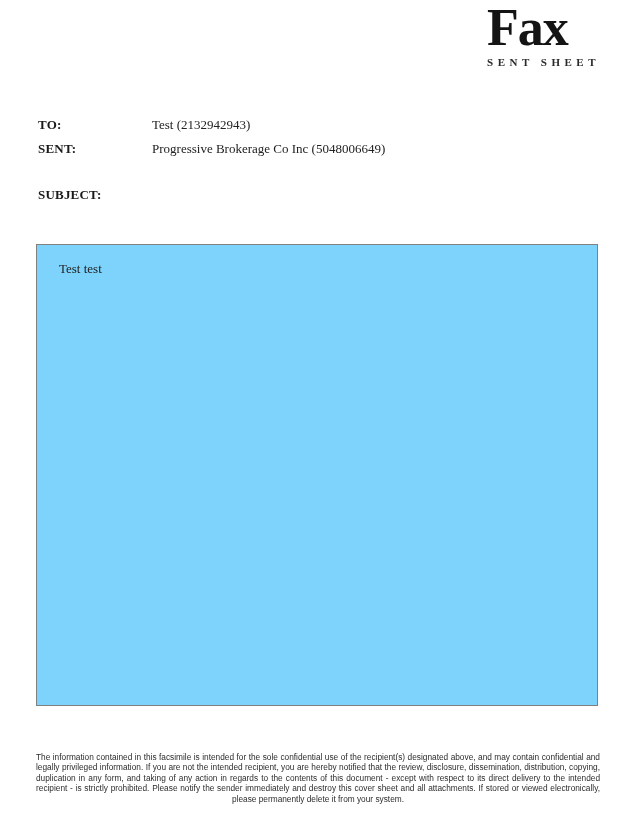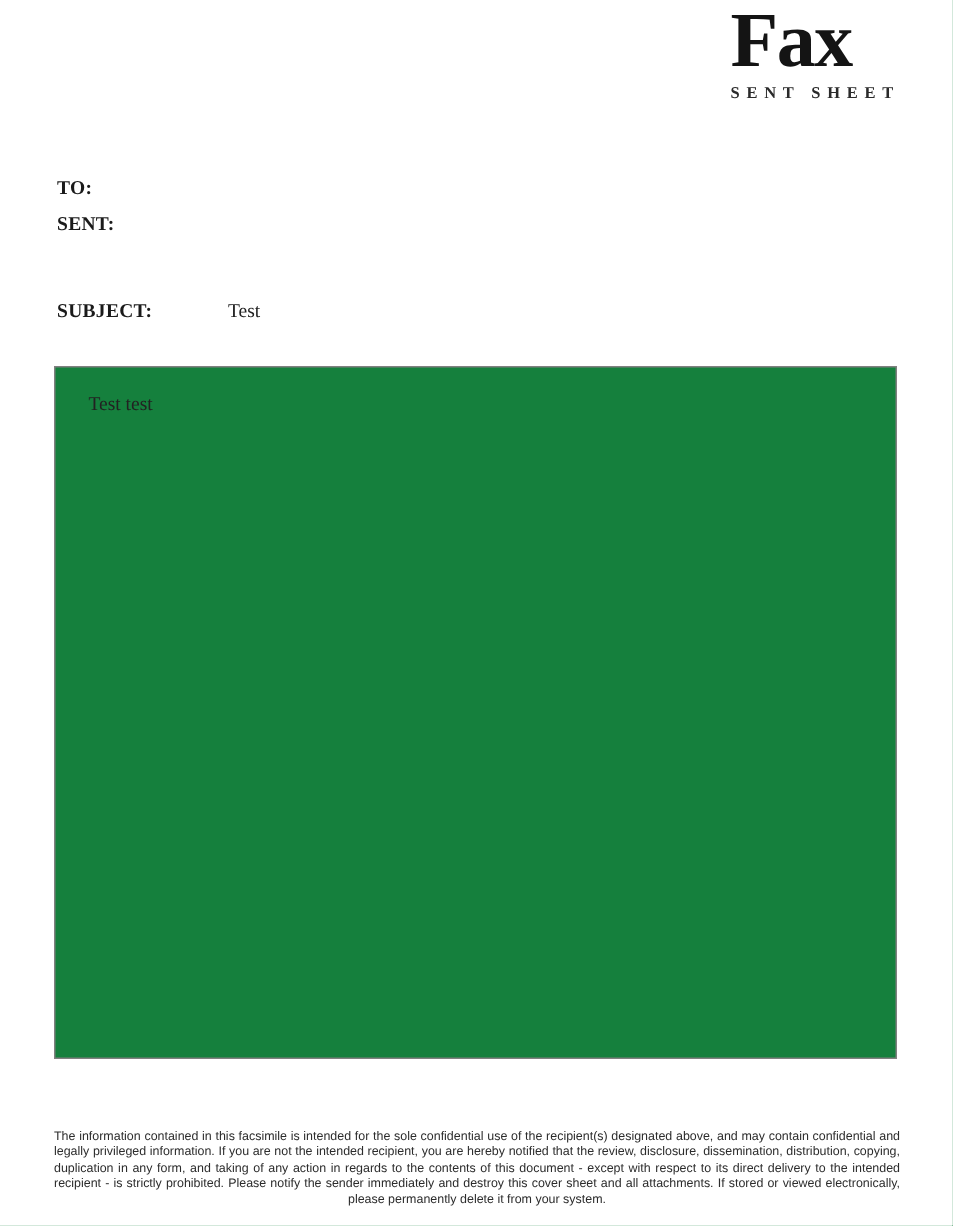--- a/index.html
+++ b/index.html
@@ -46,21 +46,21 @@
     top: 118px;
     width: 560px;
   }
   .field-row {
     display: flex;
     margin-bottom: 10px;
     font-size: 13px;
     line-height: 14px;
   }
   .field-row.subject-row {
-    margin-top: 44px;
+    margin-top: 32px;
   }
   .field-label {
     width: 114px;
     flex: 0 0 114px;
     font-weight: bold;
     letter-spacing: 0.2px;
     color: #1a1a1a;
   }
   .field-value {
     flex: 1;
@@ -68,21 +68,21 @@
   }
 
   
   .message-box {
     position: absolute;
     left: 36px;
     top: 244px;
     width: 562px;
     height: 462px;
     border: 1px solid #808080;
-    background: #15803d;
+    background: #7dd3fc;
     box-sizing: border-box;
   }
   .message-text {
     position: absolute;
     left: 22px;
     top: 16px;
     font-size: 13px;
     color: #222222;
   }
 
@@ -106,27 +106,28 @@
 <div class="page">
 
   <div class="header">
     <div class="fax-title">Fax</div>
     <div class="fax-subtitle">SENT SHEET</div>
   </div>
 
   <div class="fields">
     <div class="field-row">
       <div class="field-label">TO:</div>
+      <div class="field-value">Test (2132942943)</div>
     </div>
     <div class="field-row">
       <div class="field-label">SENT:</div>
+      <div class="field-value">Progressive Brokerage Co Inc  (5048006649)</div>
     </div>
     <div class="field-row subject-row">
       <div class="field-label">SUBJECT:</div>
-      <div class="field-value">Test</div>
     </div>
   </div>
 
   <div class="message-box">
     <div class="message-text">Test test</div>
   </div>
 
   <div class="footer">The information contained in this facsimile is intended for the sole confidential use of the recipient(s) designated above, and may contain confidential and legally privileged information. If you are not the intended recipient, you are hereby notified that the review, disclosure, dissemination, distribution, copying, duplication in any form, and taking of any action in regards to the contents of this document - except with respect to its direct delivery to the intended recipient - is strictly prohibited.  Please notify the sender immediately and destroy this cover sheet and all attachments.  If stored or viewed electronically, please permanently delete it from your system.</div>
 
 </div>

